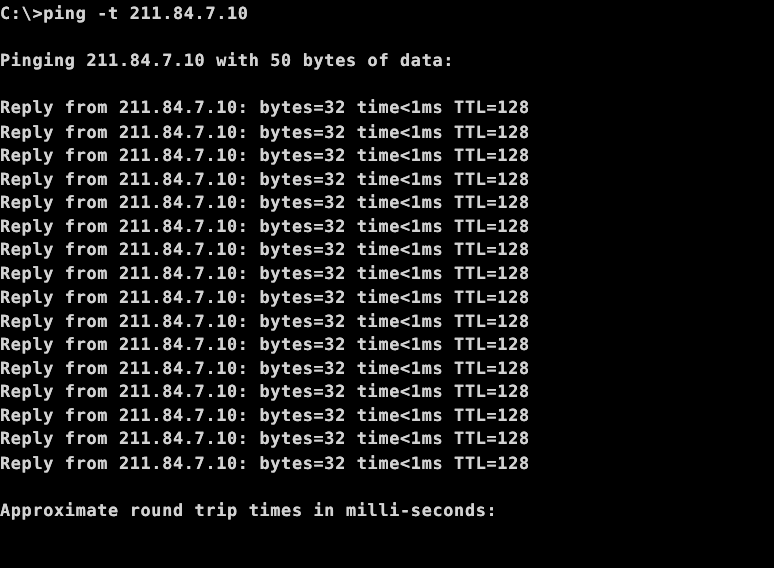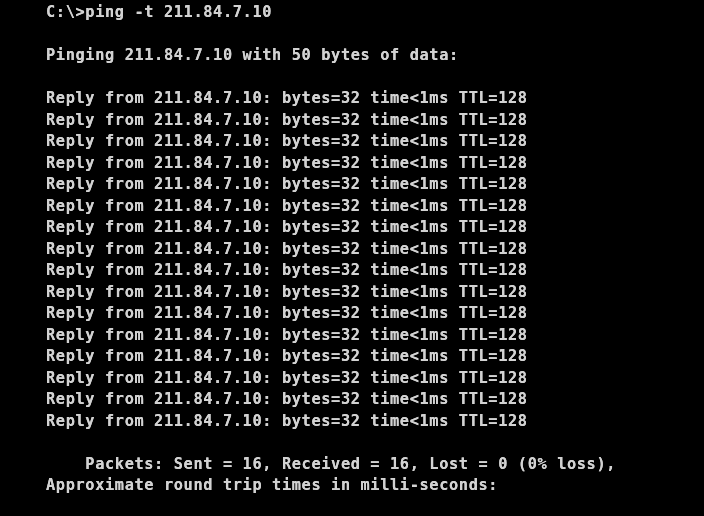--- a/index.html
+++ b/index.html
@@ -33,21 +33,20 @@
     display: block;
     height: 21.5px;
     line-height: 21.5px;
     font-family: "DejaVu Sans Mono", "Liberation Mono", monospace;
     font-size: 15.3px;
     letter-spacing: 0.62px;
     color: #d2d2d2;
     white-space: pre;
     font-weight: bold;
     text-shadow: 0 0 0.4px #bfbfbf;
-    margin-left: 46px;
   }
   .line.blank {
     color: transparent;
   }
   
   #console-output .line:first-child {
     margin-top: 2px;
   }
 </style>
 </head>
@@ -69,16 +68,15 @@
       <span class="line">Reply from 211.84.7.10: bytes=32 time&lt;1ms TTL=128</span>
       <span class="line">Reply from 211.84.7.10: bytes=32 time&lt;1ms TTL=128</span>
       <span class="line">Reply from 211.84.7.10: bytes=32 time&lt;1ms TTL=128</span>
       <span class="line">Reply from 211.84.7.10: bytes=32 time&lt;1ms TTL=128</span>
       <span class="line">Reply from 211.84.7.10: bytes=32 time&lt;1ms TTL=128</span>
       <span class="line">Reply from 211.84.7.10: bytes=32 time&lt;1ms TTL=128</span>
       <span class="line">Reply from 211.84.7.10: bytes=32 time&lt;1ms TTL=128</span>
       <span class="line">Reply from 211.84.7.10: bytes=32 time&lt;1ms TTL=128</span>
       <span class="line">Reply from 211.84.7.10: bytes=32 time&lt;1ms TTL=128</span>
       <span class="line blank"></span>
-      <span class="line">    Packets: Sent = 16, Received = 16, Lost = 0 (0% loss),</span>
       <span class="line">Approximate round trip times in milli-seconds:</span>
     </div>
 </div>
 
 </body></html>

